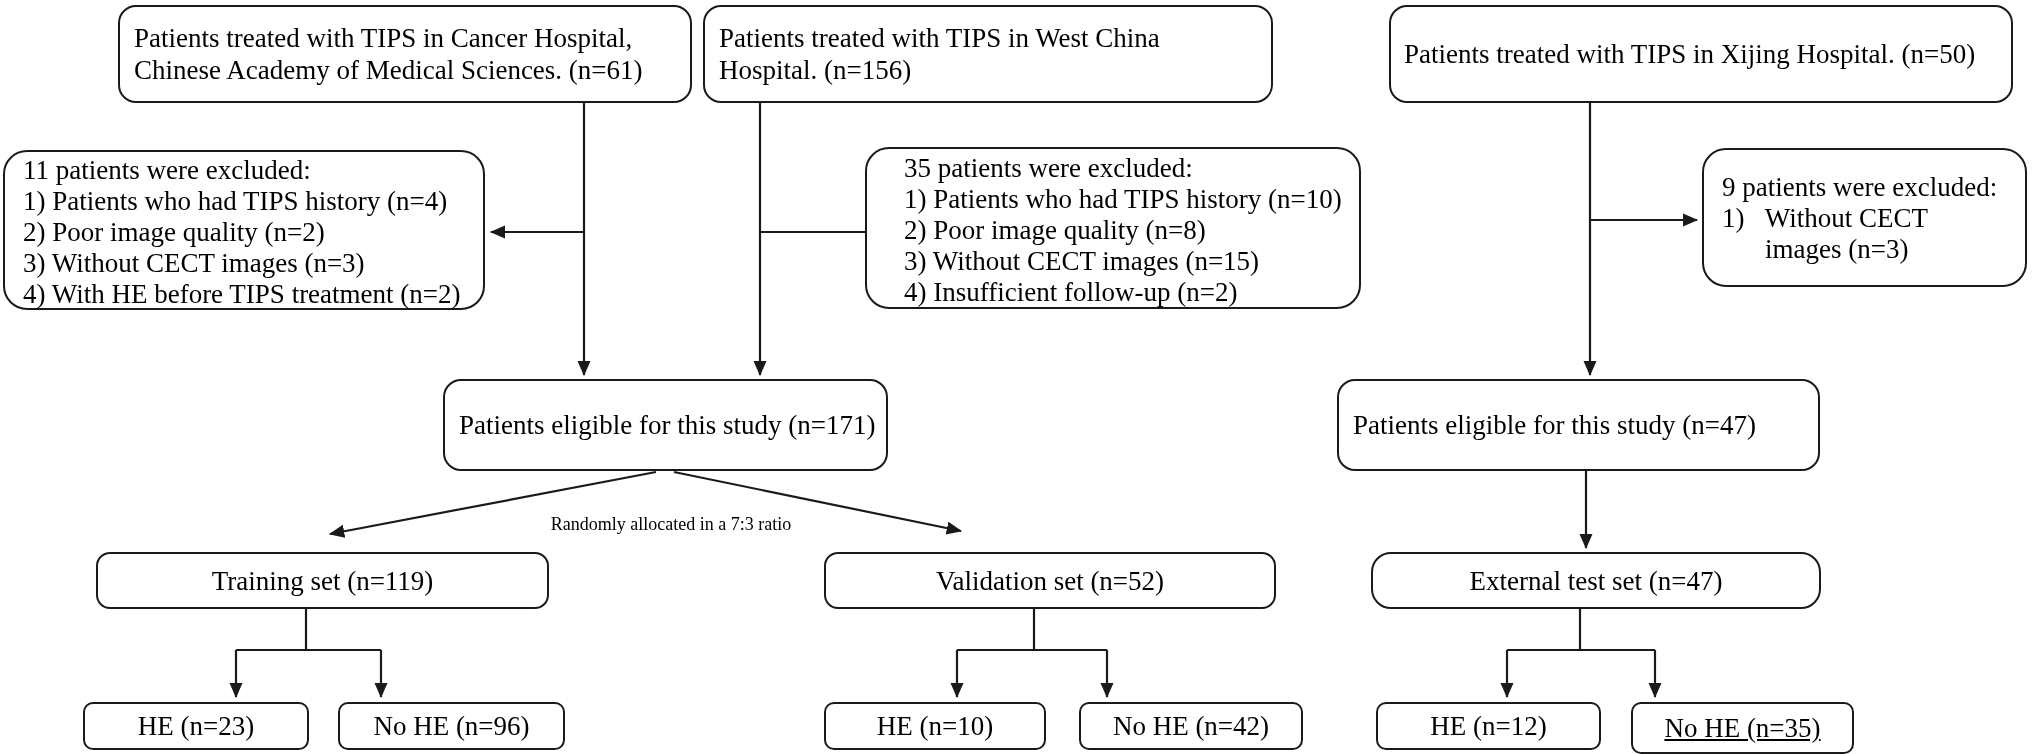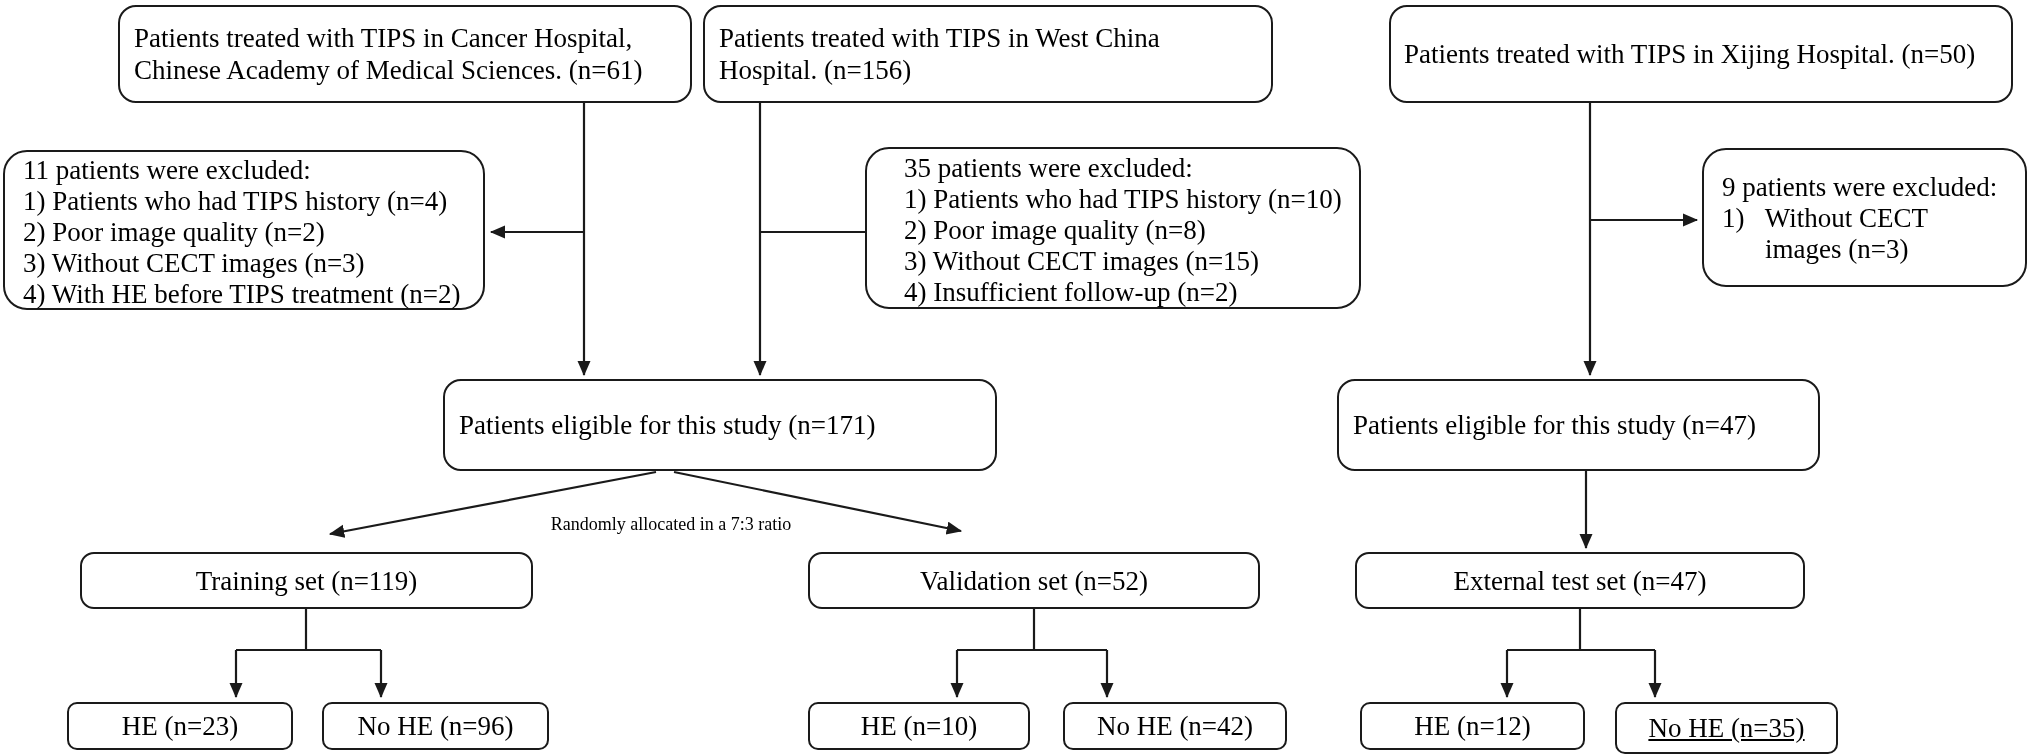--- a/index.html
+++ b/index.html
@@ -23,21 +23,21 @@
     border: 2.5px solid #1a1a1a;
     background: #ffffff;
     font-size: 27px;
     line-height: 32px;
     display: flex;
     flex-direction: column;
     justify-content: center;
   }
   .box .bline { white-space: nowrap; }
   .align-left   { align-items: flex-start; text-align: left; }
-  .align-center { align-items: center; text-align: center; }
+  .align-center { align-items: center; text-align: center; margin-left: 16px; }
   .r18 { border-radius: 18px; }
   .r24 { border-radius: 24px; }
   .r14 { border-radius: 14px; }
   .r10 { border-radius: 10px; }
   .excl { justify-content: flex-start; line-height: 31px; }
   .indent3 { padding-left: 43px; }
   .alloc-label {
     position: absolute;
     font-size: 18px;
     line-height: 30px;
@@ -113,39 +113,39 @@
     <div class="bline">3) Without CECT images (n=15)</div>
     <div class="bline">4) Insufficient follow-up (n=2)</div>
   </div>
 
   <div class="box r24 align-left excl" style="left:1702px; top:148px; width:325px; height:139px; padding-left:18px; padding-top:22px;">
     <div class="bline">9 patients were excluded:</div>
     <div class="bline">1)&nbsp;&nbsp;&nbsp;Without CECT</div>
     <div class="bline indent3">images (n=3)</div>
   </div>
 
-  <div class="box r18 align-left" style="left:443px; top:379px; width:554px; height:92px; padding-left:14px;">
+  <div class="box r18 align-left" style="left:443px; top:379px; width:445px; height:92px; padding-left:14px;">
     <div class="bline">Patients eligible for this study (n=171)</div>
   </div>
 
   <div class="box r18 align-left" style="left:1337px; top:379px; width:483px; height:92px; padding-left:14px;">
     <div class="bline">Patients eligible for this study (n=47)</div>
   </div>
 
   <div class="alloc-label" style="left:491px; top:509px; width:360px;">Randomly allocated in a 7:3 ratio</div>
 
   <div class="box r14 align-center" style="left:80px; top:552px; width:453px; height:57px;">
     <div class="bline">Training set (n=119)</div>
   </div>
 
   <div class="box r14 align-center" style="left:808px; top:552px; width:452px; height:57px;">
     <div class="bline">Validation set (n=52)</div>
   </div>
 
-  <div class="box r14 align-center" style="left:1355px; top:552px; width:450px; height:57px;">
+  <div class="box r14 align-center" style="left:1355px; top:552px; width:450px; height:57px;border-radius:20px;">
     <div class="bline">External test set (n=47)</div>
   </div>
 
   <div class="box r10 align-center" style="left:67px; top:702px; width:226px; height:48px;">
     <div class="bline">HE (n=23)</div>
   </div>
 
   <div class="box r10 align-center" style="left:322px; top:702px; width:227px; height:48px;">
     <div class="bline">No HE (n=96)</div>
   </div>

